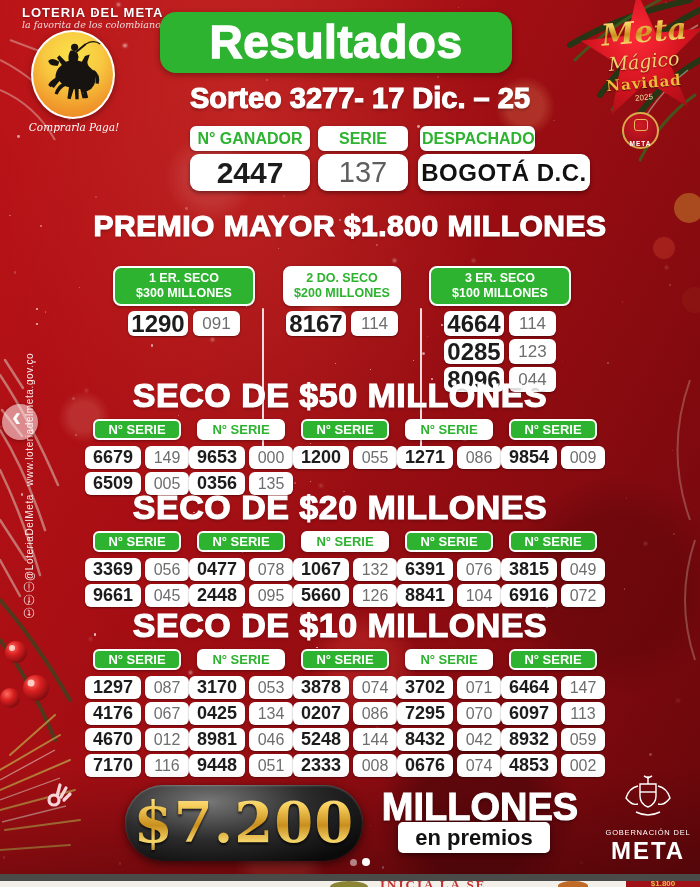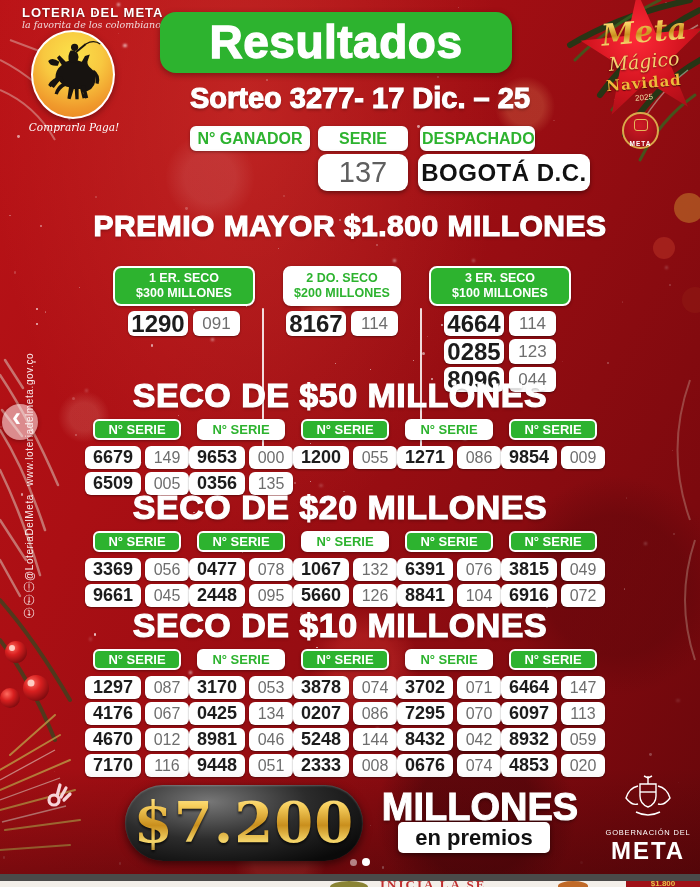--- a/index.html
+++ b/index.html
@@ -369,20 +369,21 @@
   </div>
 
   <div class="title-banner">
     <span>Resultados</span>
   </div>
   <div class="draw-line">Sorteo 3277- 17 Dic. – 25</div>
 
   <div class="wchip" style="left:190px;width:120px;">N° GANADOR</div>
   <div class="wchip" style="left:318px;width:90px;">SERIE</div>
   <div class="wchip" style="left:420px;width:115px;">DESPACHADO</div>
+  <div class="wval" style="left:190px;width:120px;font-size:30px;font-weight:bold;color:#1c1c1c;">2447</div>
   <div class="wval" style="left:318px;width:90px;font-size:29px;color:#5f5f5f;">137</div>
   <div class="wval" style="left:418px;width:172px;font-size:24px;font-weight:bold;color:#111;letter-spacing:.5px;">BOGOTÁ D.C.</div>
 
   <div class="premio big-title">PREMIO MAYOR $1.800 MILLONES</div>
 
   <div id="secos-top">
       <div class="tcol">
         <div class="tchip green">
           <div>1 ER. SECO</div>
           <div>$300 MILLONES</div>
@@ -633,21 +634,21 @@
             <div class="nrow">
               <span class="nb">6097</span>
               <span class="sb">113</span>
             </div>
             <div class="nrow">
               <span class="nb">8932</span>
               <span class="sb">059</span>
             </div>
             <div class="nrow">
               <span class="nb">4853</span>
-              <span class="sb">020</span>
+              <span class="sb">002</span>
             </div>
           </div>
         </div>
       </div>
     </div>
 
   <div class="footer-shade"></div>
 
   <svg class="hand" width="32" height="30" viewBox="0 0 30 30">
     <g stroke="#f7d3d8" stroke-width="3.2" stroke-linecap="round" fill="none">

